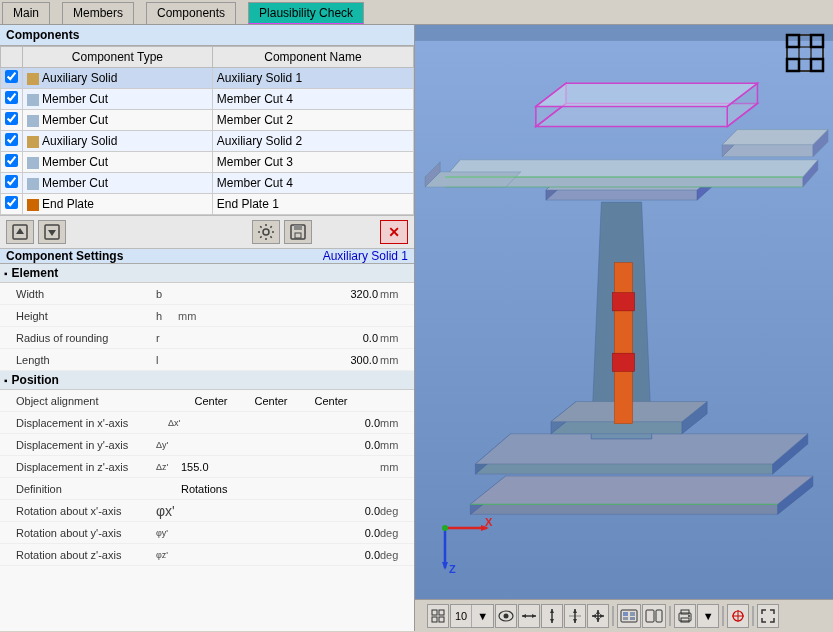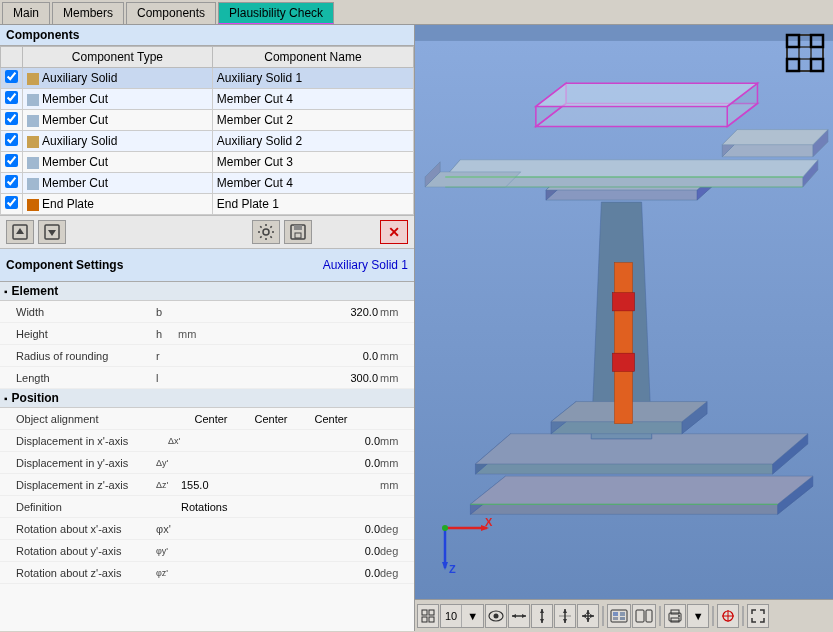--- a/index.html
+++ b/index.html
@@ -4,20 +4,21 @@
   <style>
     * { box-sizing: border-box; margin: 0; padding: 0; }
     body { font-family: Arial, sans-serif; font-size: 12px; background: #d4d0c8; width: 833px; height: 632px; overflow: hidden; }
 
     
     .tab-bar {
       display: flex;
       background: #d4d0c8;
       border-bottom: 1px solid #999;
       padding: 2px 2px 0;
+      gap: 10px;
     }
     .tab {
       padding: 3px 10px;
       border: 1px solid #999;
       border-bottom: none;
       background: #d4d0c8;
       cursor: pointer;
       margin-right: 2px;
       font-size: 12px;
     }
@@ -106,21 +107,21 @@
     }
     .toolbar-btn.red { background: #f0d0d0; }
     .toolbar-spacer { flex: 1; }
 
     
     .settings-header {
       display: flex;
       justify-content: space-between;
       align-items: center;
       background: #d4e4f7;
-      padding: 9px 6px;
+      padding: 0 6px;
       border-bottom: 1px solid #aaa;
     }
     .settings-title { font-weight: bold; font-size: 12px; }
     .settings-name { color: #0000cc; font-size: 12px; }
 
     .settings-content {
       flex: 1;
       overflow-y: auto;
       background: #f8f8f8;
     }
@@ -182,21 +183,21 @@
     .view-toolbar {
       position: absolute;
       bottom: 0;
       left: 0;
       right: 0;
       height: 32px;
       background: #d4d0c8;
       border-top: 1px solid #999;
       display: flex;
       align-items: center;
-      padding: 0 2px;
+      padding: 0 12px;
       gap: 1px;
     }
     .view-btn {
       height: 24px;
       min-width: 22px;
       border: 1px solid #999;
       background: #e0ddd8;
       cursor: pointer;
       display: flex;
       align-items: center;
@@ -425,21 +426,21 @@
       </div>
 
       <div class="pos-row">
         <span class="pos-name">Definition</span>
         <span class="pos-sym"></span>
         <span style="flex:1; font-size:11px;">Rotations</span>
       </div>
 
       <div class="pos-row">
         <span class="pos-name">Rotation about x'-axis</span>
-        <span class="pos-sym" style="font-size:11px;">φx'</span>
+        <span class="pos-sym" style="font-size:14px;">φx'</span>
         <span style="flex:1; text-align:right; font-size:11px;">0.0</span>
         <span class="pos-unit">deg</span>
       </div>
 
       <div class="pos-row">
         <span class="pos-name">Rotation about y'-axis</span>
         <span class="pos-sym" style="font-size:9px;">φy'</span>
         <span style="flex:1; text-align:right; font-size:11px;">0.0</span>
         <span class="pos-unit">deg</span>
       </div>

